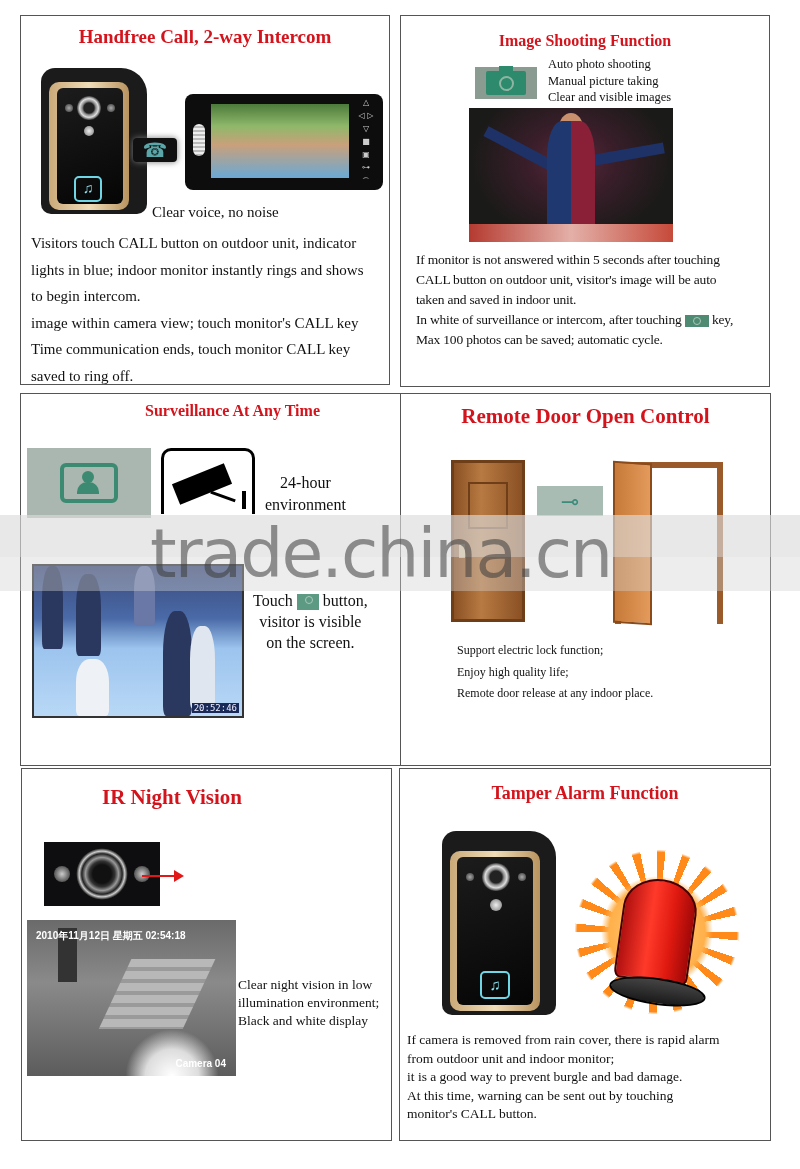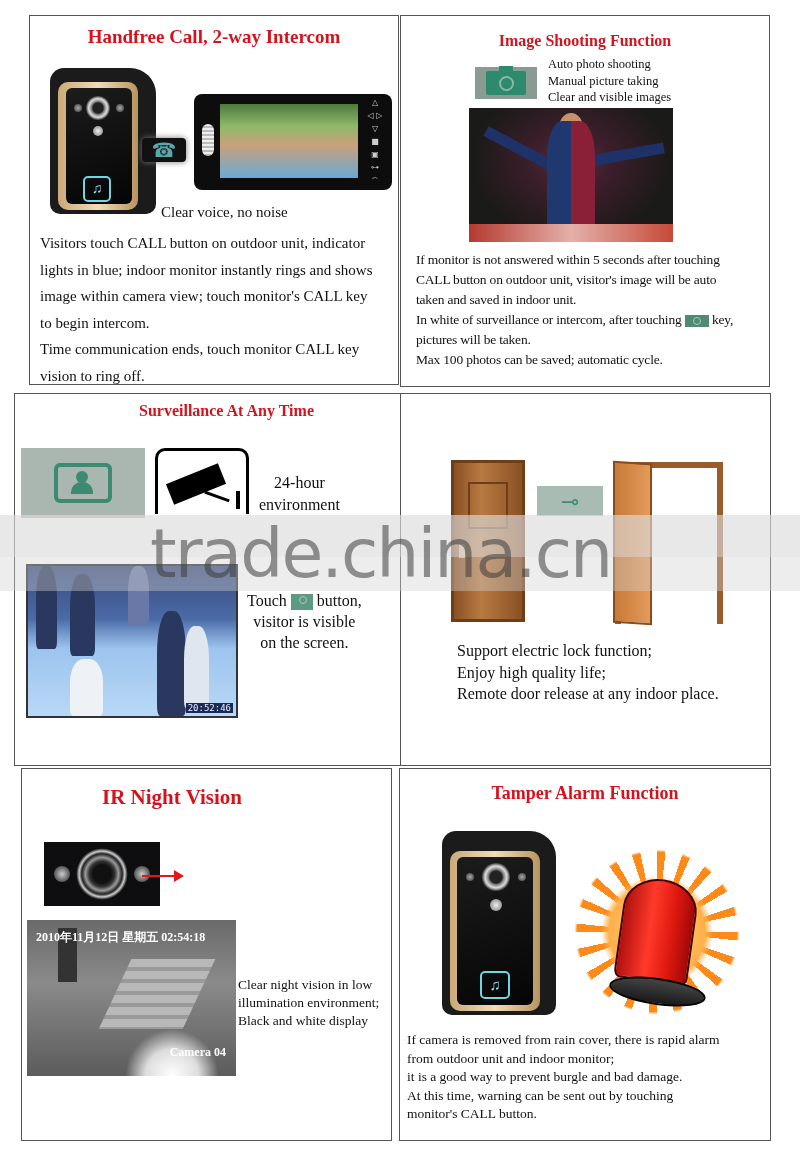--- a/index.html
+++ b/index.html
@@ -6,21 +6,21 @@
   html, body { width: 800px; height: 1169px; background: #ffffff; overflow: hidden; }
   body { position: relative; font-family: "Liberation Serif", "DejaVu Serif", serif; color: #111; }
 
   .panel { position: absolute; border: 1.5px solid #555; background: #fff; overflow: hidden; }
   .title { position: absolute; left: 0; right: 0; text-align: center; color: #d4141c; font-weight: bold; font-family: "Liberation Serif", serif; }
 
   .txt { position: absolute; font-family: "Liberation Serif", serif; color: #111; }
   .para p { margin: 0; }
 
   
-  #p1 { left: 20px; top: 15px; width: 370px; height: 370px; margin-left: 9px; }
+  #p1 { left: 20px; top: 15px; width: 370px; height: 370px; }
   #p1 .title { top: 10px; font-size: 19px; }
   .doorbell { position: absolute; background: #1b1b1b; border-radius: 14px 26px 10px 10px; }
   .doorbell .face { position: absolute; background: linear-gradient(90deg,#caa978,#f0dcb8 50%,#b8935f); border-radius: 10px; }
   .doorbell .inner { position: absolute; background: linear-gradient(160deg,#1c1c1c,#050505); border-radius: 6px; }
   .doorbell .lens { position: absolute; border-radius: 50%; background: radial-gradient(circle,#222 30%,#888 40%,#ddd 55%,#444 70%); }
   .doorbell .ir { position: absolute; width: 8px; height: 8px; border-radius: 50%; background: radial-gradient(circle,#aaa,#333); }
   .doorbell .pir { position: absolute; border-radius: 50%; background: radial-gradient(circle,#eee,#777); }
   .doorbell .bellbtn { position: absolute; border: 2px solid #6fd6e6; border-radius: 5px; display:flex; align-items:center; justify-content:center; color:#8fe8f5; }
   .phone-key { position: absolute; background: #111; border-radius: 4px; box-shadow: 0 0 6px #777; display:flex; align-items:center; justify-content:center; color:#5aa6a8; font-size: 20px; }
   .monitor { position: absolute; background: #0d0d0d; border-radius: 8px; }
@@ -38,21 +38,21 @@
   .photo { position: absolute; background: radial-gradient(ellipse at 50% 40%,#5a2838 0%,#3a1e2a 30%,#1a1a18 70%); }
   .photo .bar { position:absolute; left:0; right:0; bottom:0; height:18px; background: linear-gradient(90deg,#b53a30,#e3b0a8,#c64a3a); }
   .photo .player { position:absolute; left:38%; top:10%; width:24%; height:90%; background: linear-gradient(90deg,#203870 0 50%,#8a1f38 50% 100%); border-radius: 30% 30% 0 0; }
   .photo .head { position:absolute; left:44%; top:4%; width:12%; height:22%; background:#c8906c; border-radius:50%; }
   .photo .armL { position:absolute; left:4%; top:40%; width:38%; height:8%; background:#1f3268; transform: rotate(28deg); transform-origin: right center; }
   .photo .armR { position:absolute; left:58%; top:36%; width:38%; height:8%; background:#1f3268; transform: rotate(-10deg); transform-origin: left center; }
   .inline-key { display:inline-block; width:24px; height:12px; background:#4f8a73; vertical-align: middle; position:relative; }
   .inline-key::after { content:""; position:absolute; left:8px; top:2px; width:6px; height:6px; border:1px solid #a9c8ba; border-radius:50%; }
 
   
-  #p3 { left: 14px; top: 393px; width: 425px; height: 373px; text-decoration: underline; }
+  #p3 { left: 20px; top: 393px; width: 425px; height: 373px; text-decoration: underline; }
   #p3 .title { top: 8px; font-size: 16px; }
   .monitor-key { position:absolute; background:#a9b7b0; display:flex; align-items:center; justify-content:center; }
   .monitor-key .frame { width:58px; height:40px; border:4px solid #3c8a72; border-radius:6px; position:relative; }
   .monitor-key .frame::before { content:""; position:absolute; left:18px; top:4px; width:12px; height:12px; background:#3c8a72; border-radius:50%; }
   .monitor-key .frame::after { content:""; position:absolute; left:13px; top:15px; width:22px; height:12px; background:#3c8a72; border-radius:10px 10px 0 0; }
   .cctv-sign { position:absolute; border:3px solid #000; border-radius:10px 10px 0 0; border-bottom:none; }
   .cctv-sign .cam { position:absolute; left:10px; top:22px; width:56px; height:22px; background:#000; transform: rotate(-22deg); }
   .cctv-sign .mount { position:absolute; left:46px; top:44px; width:26px; height:3px; background:#000; transform: rotate(20deg); }
   .cctv-sign .wall { position:absolute; right:6px; top:40px; width:4px; height:18px; background:#000; }
   .cctv-video { position:absolute; background: linear-gradient(180deg,#3a4a7a 0%,#4a6aa8 35%,#9cc4ee 55%,#b9d8f6 100%); border:2px solid #333; }
@@ -72,21 +72,21 @@
 
   
   #p5 { left: 21px; top: 768px; width: 371px; height: 373px; }
   #p5 .title { top: 16px; font-size: 21px; text-align: left; left: 80px; }
   .ir-cam { position:absolute; background:#0e0e10; }
   .ir-cam .lens { position:absolute; border-radius:50%; background: radial-gradient(circle,#111 25%,#333 35%,#999 45%,#222 55%,#ccc 62%,#111 70%); }
   .ir-cam .led { position:absolute; width:16px; height:16px; border-radius:50%; background: radial-gradient(circle,#ccc,#555 70%); }
   .ir-arrow { position:absolute; height:2px; background:#e21818; }
   .ir-arrow::after { content:""; position:absolute; right:-8px; top:-5px; border-left:10px solid #e21818; border-top:6px solid transparent; border-bottom:6px solid transparent; }
   .night-video { position:absolute; background: linear-gradient(180deg,#6a6a6a 0%,#8a8a8a 40%,#5c5c5c 100%); }
-  .night-video .ts, .night-video .cam { position:absolute; color:#fff; font-family: Liberation Serif, serif; font-size:12px; font-weight:bold; }
+  .night-video .ts, .night-video .cam { position:absolute; color:#fff; font-family: Liberation Sans, sans-serif; font-size:10px; font-weight:bold; }
   .night-video .steps { position:absolute; left:42%; top:25%; width:40%; height:45%; background: repeating-linear-gradient(180deg,#b8b8b8 0 8px,#9a9a9a 8px 12px); transform: skewX(-25deg); }
   .night-video .door { position:absolute; left:15%; top:5%; width:9%; height:35%; background:#333; }
   .night-video .bush { position:absolute; right:8%; bottom:0; width:45%; height:30%; background: radial-gradient(ellipse at 50% 100%,#fff 0%,#ddd 40%,transparent 70%); }
 
   
   #p6 { left: 399px; top: 768px; width: 372px; height: 373px; }
   #p6 .title { top: 14px; font-size: 18px; }
   .siren { position:absolute; }
   .siren .burst { position:absolute; left:0; top:0; width:100%; height:100%; background: repeating-conic-gradient(from 0deg, #ff8a1a 0deg 6deg, transparent 6deg 18deg); border-radius:50%; -webkit-mask: radial-gradient(circle, transparent 20%, #000 22%, #000 60%, transparent 62%); mask: radial-gradient(circle, transparent 20%, #000 22%, #000 60%, transparent 62%); }
   .siren .glow { position:absolute; left:20%; top:20%; width:60%; height:60%; border-radius:50%; background: radial-gradient(circle,#ffd58a 0%,#ffb04a 60%,transparent 70%); }
@@ -130,24 +130,24 @@
       <span>⊶</span>
       <span>⌒</span>
     </div>
   </div>
 
   <div class="txt" style="left:131px; top:188px; font-size:15px;">Clear voice, no noise</div>
 
   <div class="txt para" style="left:10px; top:214px; width:356px; font-size:15px; line-height:26.5px;">
     <p>Visitors touch CALL button on outdoor unit, indicator</p>
     <p>lights in blue; indoor monitor instantly rings and shows</p>
+    <p>to begin intercom.</p>
     <p>image within camera view; touch monitor's CALL key</p>
-    <p>to begin intercom.</p>
     <p>Time communication ends, touch monitor CALL key</p>
-    <p>vision to ring off.</p>
+    <p>saved to ring off.</p>
   </div>
 </div>
 
 <div class="panel" id="p2">
   <div class="title">Image Shooting Function</div>
 
   <div class="cam-key" style="left:74px; top:51px; width:62px; height:32px;">
     <div class="body"></div>
   </div>
 
@@ -163,21 +163,20 @@
     <div class="armR"></div>
     <div class="player"></div>
     <div class="bar"></div>
   </div>
 
   <div class="txt para" style="left:15px; top:234px; width:352px; font-size:13.5px; line-height:20px; letter-spacing:-0.2px;">
     <p>If monitor is not answered within 5 seconds after touching</p>
     <p>CALL button on outdoor unit, visitor's image will be auto</p>
     <p>taken and saved in indoor unit.</p>
     <p><span>In white of surveillance or intercom, after touching</span> <span class="inline-key"></span> <span>key,</span></p>
-    <p>pictures will be taken.</p>
     <p>Max 100 photos can be saved; automatic cycle.</p>
   </div>
 </div>
 
 <div class="panel" id="p3">
   <div class="title">Surveillance At Any Time</div>
 
   <div class="monitor-key" style="left:6px; top:54px; width:124px; height:70px;">
     <div class="frame"></div>
   </div>
@@ -204,36 +203,37 @@
   </div>
 
   <div class="txt para" style="left:232px; top:196px; font-size:16px; line-height:21px;text-align:center;">
     <p><span>Touch</span> <span class="inline-key" style="width:22px; height:16px; background:#5d9a84;"></span> <span>button,</span></p>
     <p>visitor is visible</p>
     <p>on the screen.</p>
   </div>
 </div>
 
 <div class="panel" id="p4">
+  <div class="title">Remote Door Open Control</div>
 
   <div class="door-closed" style="left:50px; top:66px; width:74px; height:162px;">
     <div class="panelrect"></div>
     <div class="handle"></div>
   </div>
 
   <div class="key-btn" style="left:136px; top:92px; width:66px; height:30px;">
     <span>⊸</span>
   </div>
 
   <div class="door-open" style="left:214px; top:68px; width:108px; height:162px;">
     <div class="frame"></div>
     <div class="leaf"></div>
   </div>
 
-  <div class="txt para" style="left:56px; top:246px; font-size:16px; line-height:21.5px;">
+  <div class="txt para" style="left:56px; top:246px; font-size:12px; line-height:21.5px;">
     <p>Support electric lock function;</p>
     <p>Enjoy high quality life;</p>
     <p>Remote door release at any indoor place.</p>
   </div>
 </div>
 
 <div class="panel" id="p5">
   <div class="title">IR Night Vision</div>
 
   <div class="ir-cam" style="left:22px; top:73px; width:116px; height:64px;">
@@ -242,21 +242,21 @@
     <div class="led" style="left:90px; top:24px;"></div>
   </div>
   <div class="ir-arrow" style="left:120px; top:106px; width:34px;"></div>
 
 
   <div class="night-video" style="left:5px; top:151px; width:209px; height:156px;">
     <div class="door"></div>
     <div class="steps"></div>
     <div class="bush"></div>
     <div class="ts" style="left:9px; top:9px;">2010年11月12日 星期五 02:54:18</div>
-    <div class="cam" style="right:10px; bottom:16px;">Camera 04</div>
+    <div class="cam" style="right:10px; bottom:7px;">Camera 04</div>
   </div>
 
   <div class="txt para" style="left:216px; top:207px; font-size:13.5px; line-height:18px;">
     <p>Clear night vision in low</p>
     <p>illumination environment;</p>
     <p>Black and white display</p>
   </div>
 </div>
 
 <div class="panel" id="p6">

